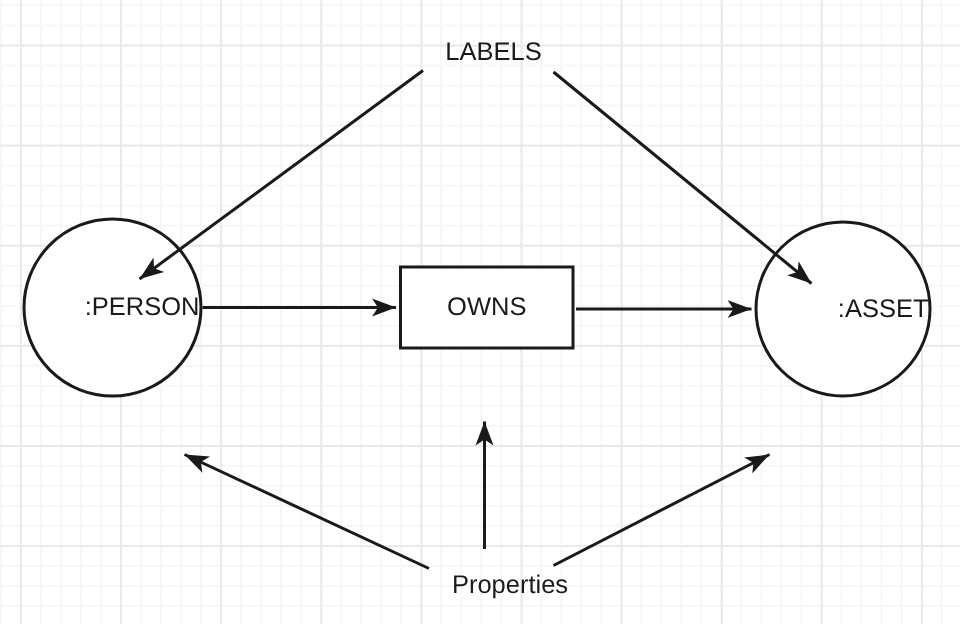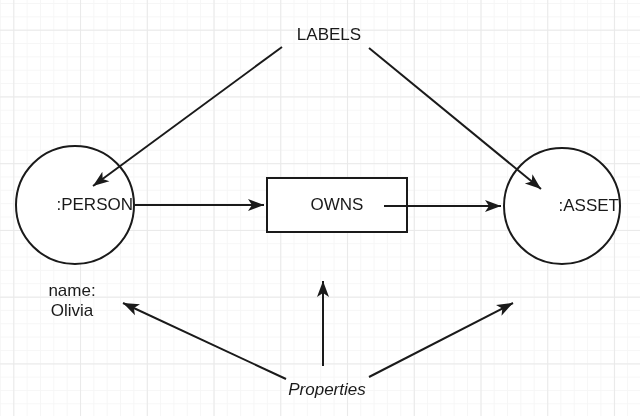--- a/index.html
+++ b/index.html
@@ -43,21 +43,21 @@
     align-items: center;
     justify-content: flex-end;
     box-sizing: border-box;
   }
   .circle-person { left: 15px;  top: 145px; width: 120px; height: 120px; }
   .circle-asset  { left: 503px; top: 147px; width: 118px; height: 118px; }
 
   .rel-box {
     position: absolute;
     left: 266px; top: 177px;
-    width: 142px; height: 56px;
+    width: 117px; height: 56px;
     border: 2px solid #1a1a1a;
     background: #ffffff;
     display: flex;
     align-items: center;
     justify-content: center;
     box-sizing: border-box;
   }
 
   
   svg.arrows {
@@ -73,21 +73,21 @@
 
   
   .txt {
     position: absolute;
     transform: translate(-50%, -50%);
     text-align: center;
     white-space: nowrap;
     line-height: 20px;
   }
   .annot-labels     { left: 329px; top: 35px; }
-  .annot-properties { left: 327px; top: 390px; font-style: italic; }
+  .annot-properties { left: 340px; top: 390px; }
   .prop-name  { left: 72px;  top: 301px; line-height: 20px; }
   .prop-since { left: 323px; top: 258px; line-height: 18px; }
   .prop-sqft  { left: 560px; top: 302px; line-height: 20px; }
 </style>
 </head>
 <body>
 
 <div class="canvas">
 
   <div class="node-circle circle-person">
@@ -114,22 +114,18 @@
     <line x1="384" y1="206" x2="501" y2="206" marker-end="url(#arrowhead)"></line>
     <line x1="286" y1="379" x2="123" y2="303" marker-end="url(#arrowhead)"></line>
     <line x1="323" y1="366" x2="323" y2="281" marker-end="url(#arrowhead)"></line>
     <line x1="369" y1="377" x2="513" y2="303" marker-end="url(#arrowhead)"></line>
   </svg>
 
   <div class="txt annot-labels">LABELS</div>
 
   <div class="txt annot-properties">Properties</div>
 
-  <div class="txt prop-name">
-    <div>name:</div>
-    <div>Olivia</div>
-  </div>
 
 
   <div class="txt prop-sqft">
   </div>
 
 </div>
 
 </body></html>

